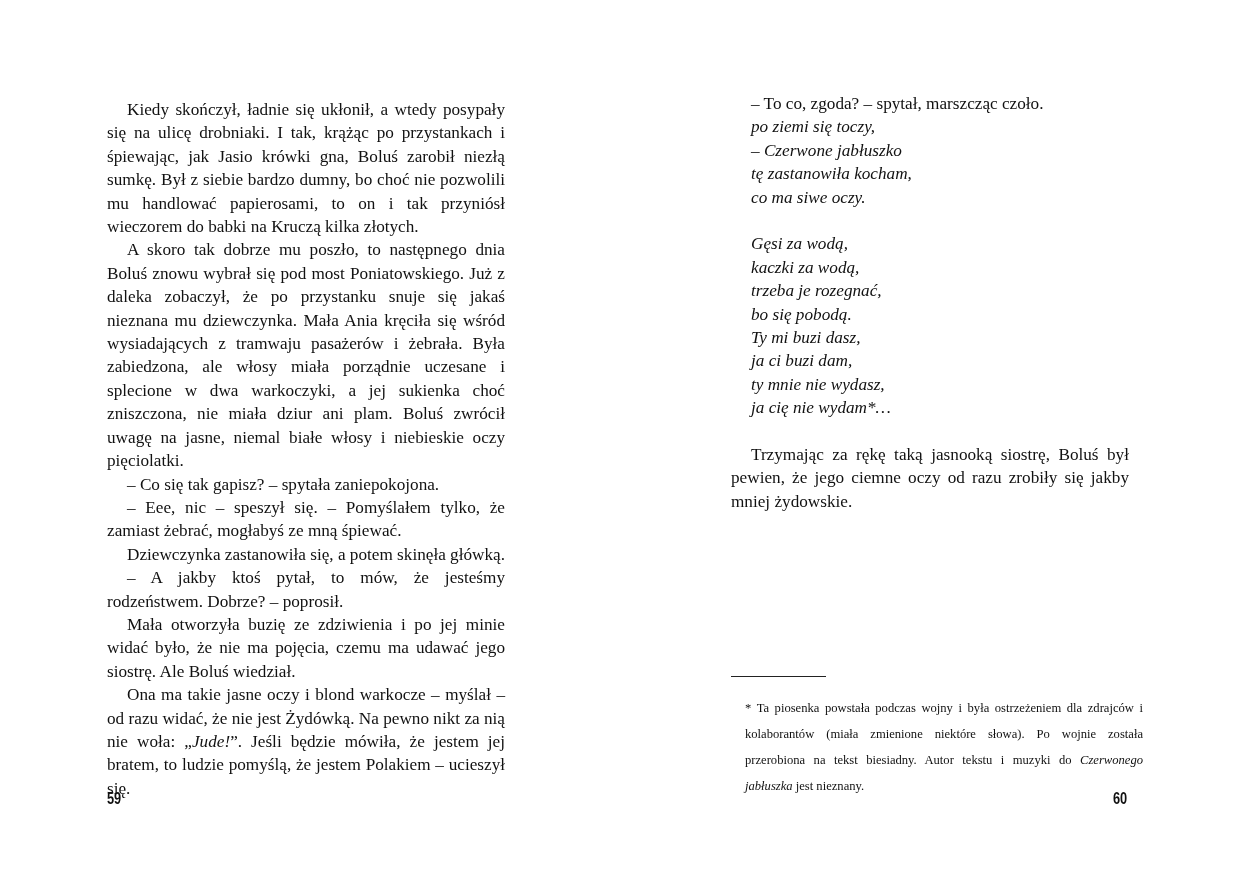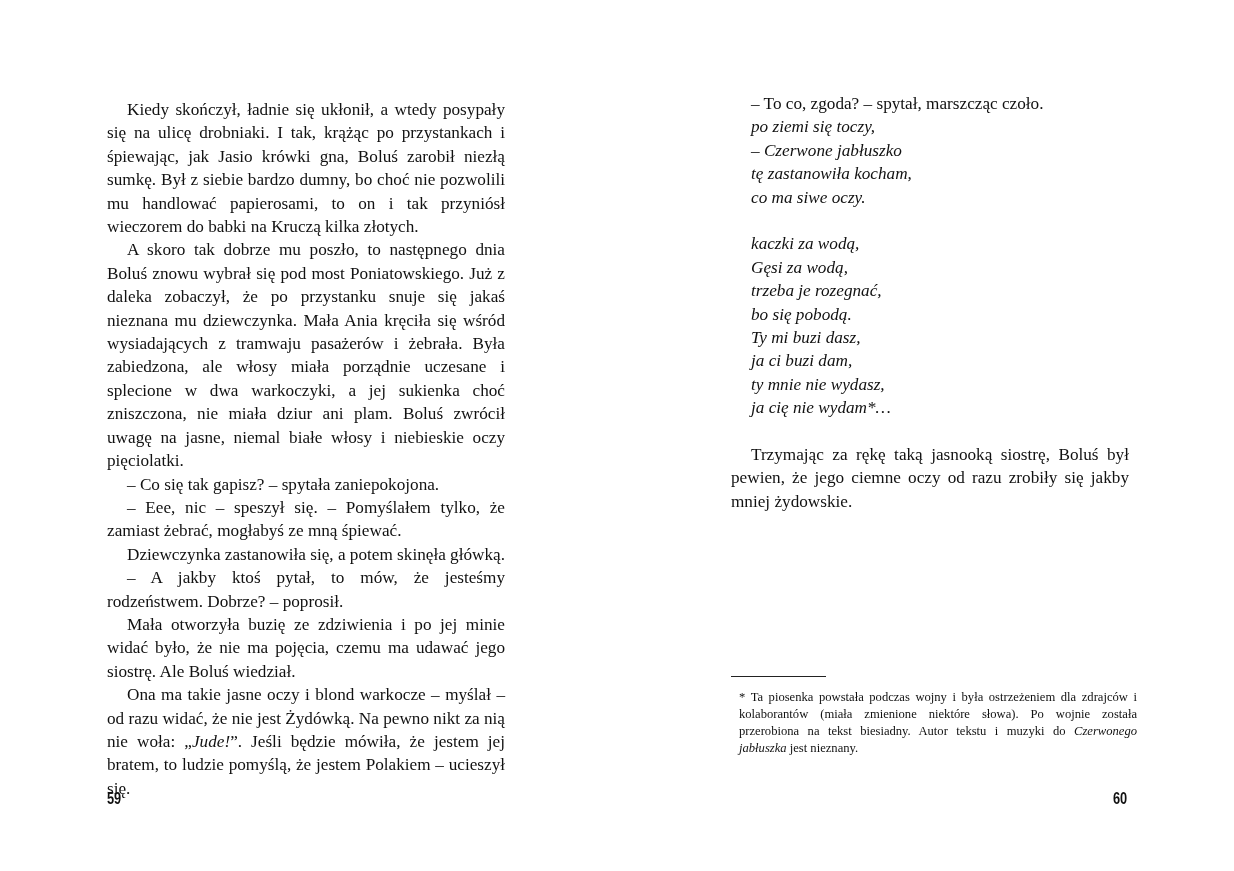--- a/index.html
+++ b/index.html
@@ -7,21 +7,21 @@
          font-family:"Liberation Serif", "DejaVu Serif", serif; color:#111; }
   .page { position:absolute; top:92px; width:398px; }
   .page.left { left:107px;margin-top:6px; }
   .page.right { left:731px; }
   .p { font-size:17.2px; line-height:23.4px; margin:0; text-align:justify; text-indent:20px; }
   .verse { margin:0; }
   .vline { font-size:17.2px; line-height:23.4px; font-style:italic; padding-left:20px; display:block; }
   .vline .up { font-style:normal; }
   .gap { height:23.4px; }
   .fn-rule { position:absolute; left:731px; top:676px; width:95px; height:0; border-top:1px solid #222; }
-  .footnote { position:absolute; left:731px; top:681px; width:398px; font-size:12.6px; line-height:17px; text-align:justify; margin:8px; }
+  .footnote { position:absolute; left:731px; top:681px; width:398px; font-size:12.6px; line-height:26px; text-align:justify; margin:14px; }
   .pnum { position:absolute; top:790px; font-family:"Liberation Sans Narrow","Liberation Sans", sans-serif; font-weight:bold; font-size:16px; transform:scaleX(0.8); transform-origin:left; color:#111; }
   .pnum.l { left:107px; }
   .pnum.r { left:1113px; }
   i { font-style:italic; }
 </style>
 </head>
 <body>
 
 <div class="page left">
   <p class="p">Kiedy skończył, ładnie się ukłonił, a wtedy posypały się na ulicę drobniaki. I tak, krążąc po przystankach i śpiewając, jak Jasio krówki gna, Boluś zarobił niezłą sumkę. Był z siebie bardzo dumny, bo choć nie pozwolili mu handlować papierosami, to on i tak przyniósł wieczorem do babki na Kruczą kilka złotych.</p>
@@ -37,22 +37,22 @@
 <div class="page right">
   <p class="p">– To co, zgoda? – spytał, marszcząc czoło.</p>
   <div class="verse">
     <span class="vline">po ziemi się toczy,</span>
     <span class="vline"><span class="up">– </span><span>Czerwone jabłuszko</span></span>
     <span class="vline">tę zastanowiła kocham,</span>
     <span class="vline">co ma siwe oczy.</span>
   </div>
   <div class="gap"></div>
   <div class="verse">
+    <span class="vline">Gęsi za wodą,</span>
     <span class="vline">kaczki za wodą,</span>
-    <span class="vline">Gęsi za wodą,</span>
     <span class="vline">trzeba je rozegnać,</span>
     <span class="vline">bo się pobodą.</span>
     <span class="vline">Ty mi buzi dasz,</span>
     <span class="vline">ja ci buzi dam,</span>
     <span class="vline">ty mnie nie wydasz,</span>
     <span class="vline">ja cię nie wydam*…</span>
   </div>
   <div class="gap"></div>
   <p class="p">Trzymając za rękę taką jasnooką siostrę, Boluś był pewien, że jego ciemne oczy od razu zrobiły się jakby mniej żydowskie.</p>
 </div>

